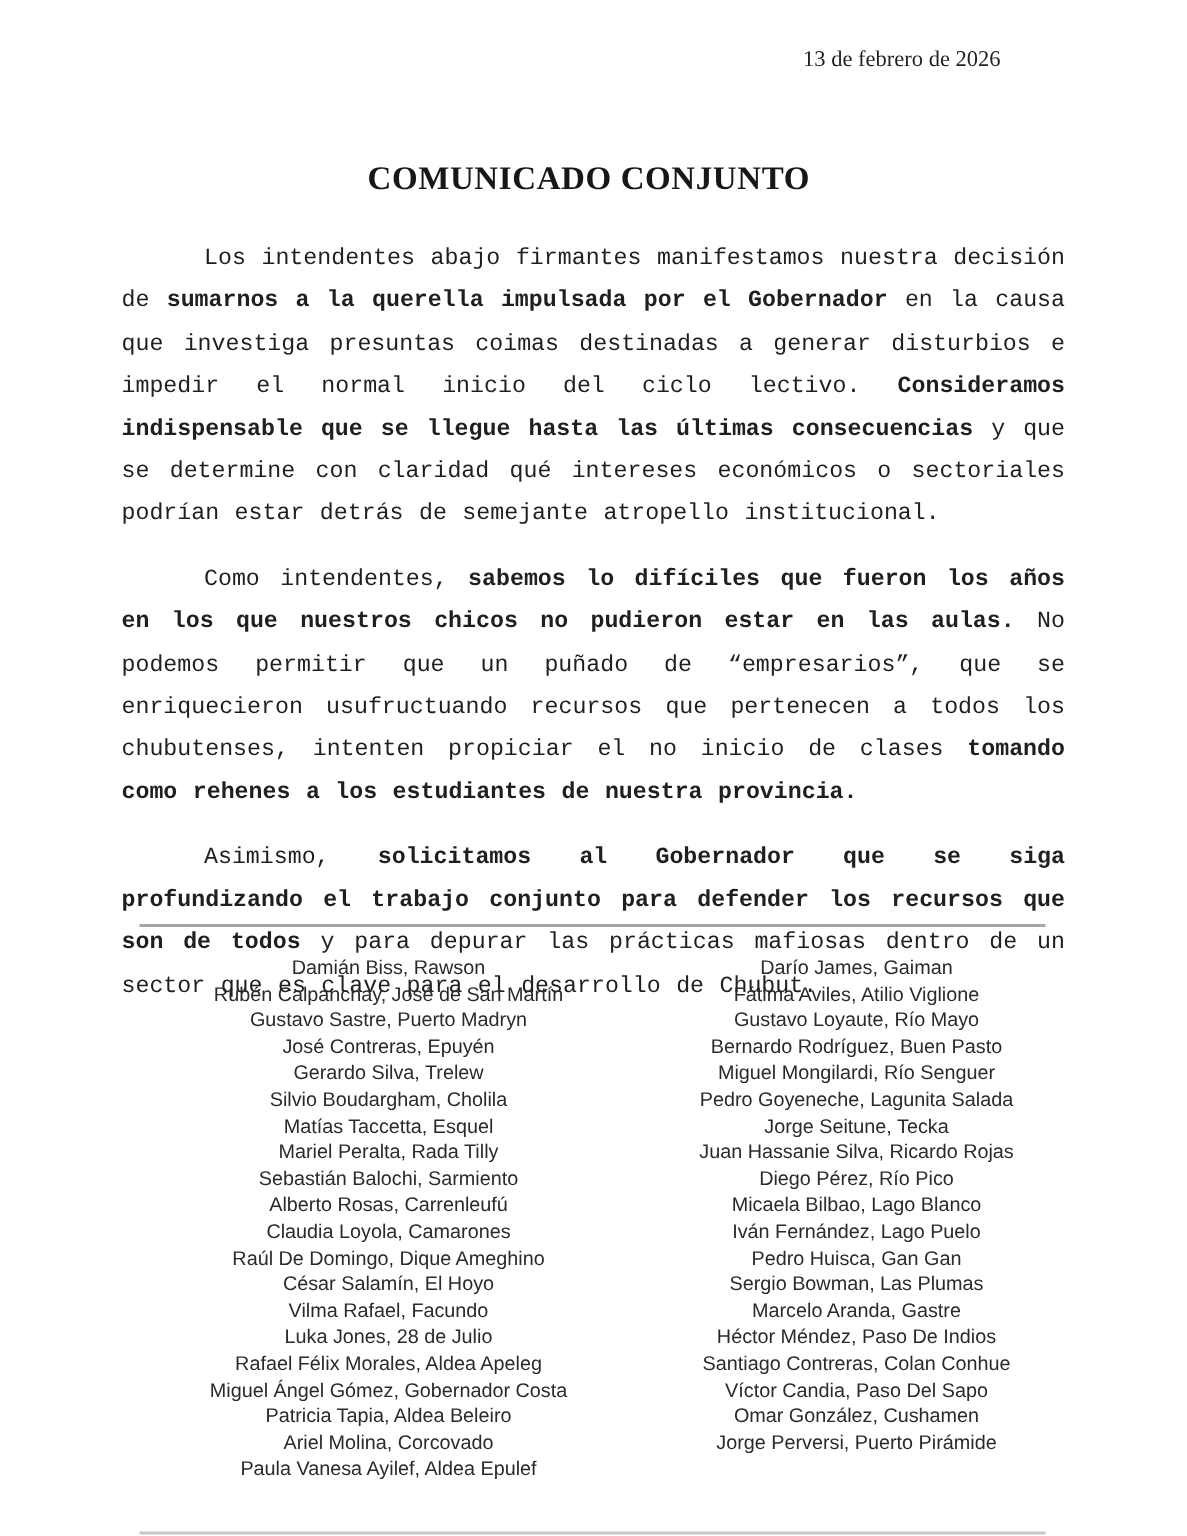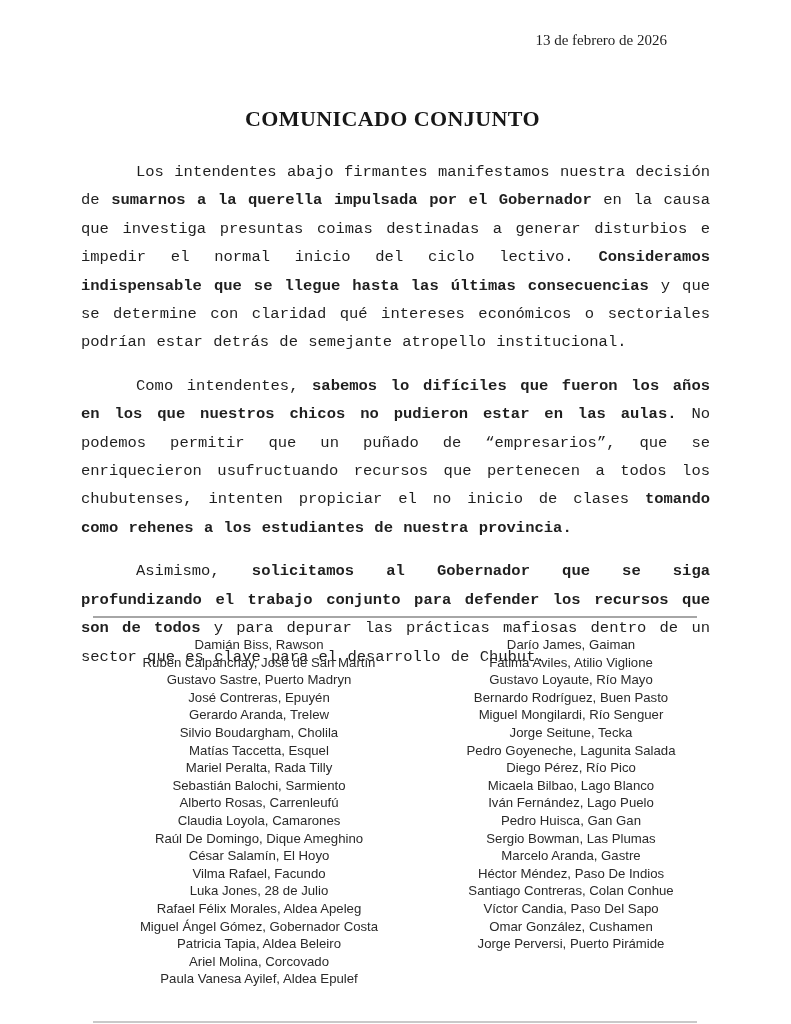--- a/index.html
+++ b/index.html
@@ -106,21 +106,21 @@
     </div>
 
   <hr class="divider">
 
   <div class="signatories">
     <div class="sig-col" id="col-left">
         <div class="sig">Damián Biss, Rawson</div>
         <div class="sig">Rubén Calpanchay, José de San Martín</div>
         <div class="sig">Gustavo Sastre, Puerto Madryn</div>
         <div class="sig">José Contreras, Epuyén</div>
-        <div class="sig">Gerardo Aranda, Trelew</div>
+        <div class="sig">Gerardo Silva, Trelew</div>
         <div class="sig">Silvio Boudargham, Cholila</div>
         <div class="sig">Matías Taccetta, Esquel</div>
         <div class="sig">Mariel Peralta, Rada Tilly</div>
         <div class="sig">Sebastián Balochi, Sarmiento</div>
         <div class="sig">Alberto Rosas, Carrenleufú</div>
         <div class="sig">Claudia Loyola, Camarones</div>
         <div class="sig">Raúl De Domingo, Dique Ameghino</div>
         <div class="sig">César Salamín, El Hoyo</div>
         <div class="sig">Vilma Rafael, Facundo</div>
         <div class="sig">Luka Jones, 28 de Julio</div>
@@ -129,22 +129,23 @@
         <div class="sig">Patricia Tapia, Aldea Beleiro</div>
         <div class="sig">Ariel Molina, Corcovado</div>
         <div class="sig">Paula Vanesa Ayilef, Aldea Epulef</div>
       </div>
     <div class="sig-col" id="col-right">
         <div class="sig">Darío James, Gaiman</div>
         <div class="sig">Fátima Aviles, Atilio Viglione</div>
         <div class="sig">Gustavo Loyaute, Río Mayo</div>
         <div class="sig">Bernardo Rodríguez, Buen Pasto</div>
         <div class="sig">Miguel Mongilardi, Río Senguer</div>
+        <div class="sig">Pedro Goyeneche, Lagunita Salada</div>
         <div class="sig">Jorge Seitune, Tecka</div>
-        <div class="sig">Pedro Goyeneche, Lagunita Salada</div>
+        <div class="sig">Juan Hassanie Silva, Ricardo Rojas</div>
         <div class="sig">Diego Pérez, Río Pico</div>
         <div class="sig">Micaela Bilbao, Lago Blanco</div>
         <div class="sig">Iván Fernández, Lago Puelo</div>
         <div class="sig">Pedro Huisca, Gan Gan</div>
         <div class="sig">Sergio Bowman, Las Plumas</div>
         <div class="sig">Marcelo Aranda, Gastre</div>
         <div class="sig">Héctor Méndez, Paso De Indios</div>
         <div class="sig">Santiago Contreras, Colan Conhue</div>
         <div class="sig">Víctor Candia, Paso Del Sapo</div>
         <div class="sig">Omar González, Cushamen</div>

